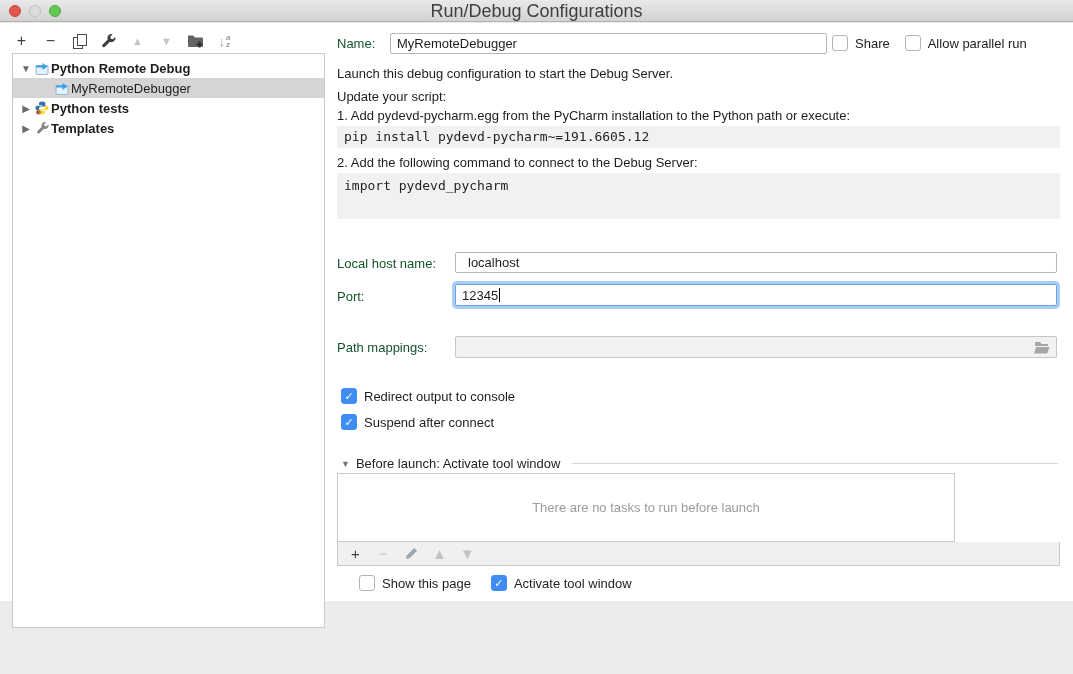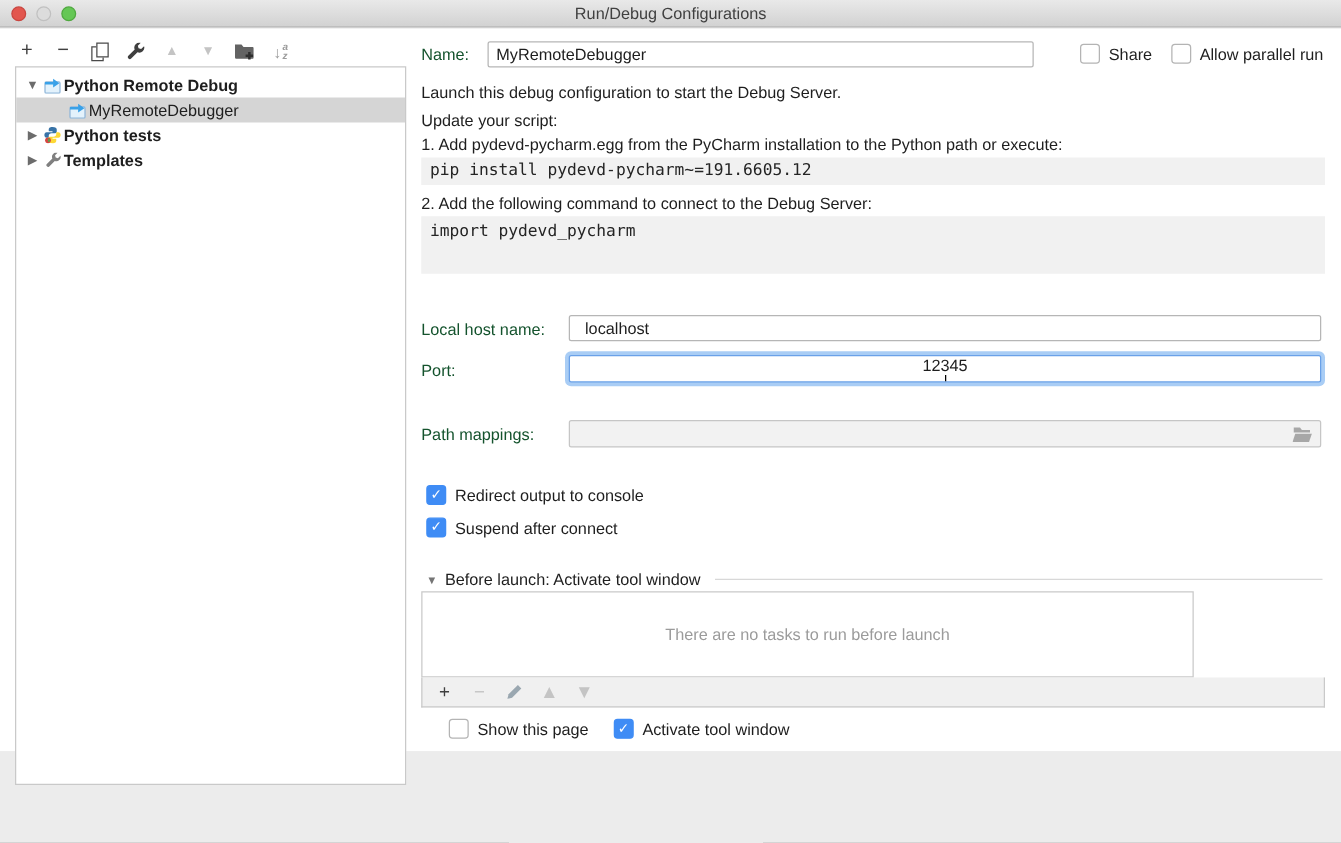--- a/index.html
+++ b/index.html
@@ -7,21 +7,21 @@
   .window { position:relative; width:1073px; height:674px; background:#ececec; overflow:hidden;
             font-size:13px; color:#1e1e1e; }
   
   .titlebar { position:absolute; left:0; top:0; width:100%; height:22px;
               background:linear-gradient(#e9e9e9,#d2d2d2); border-bottom:1px solid #b1b1b1; }
   .traffic { position:absolute; left:9px; top:5px; display:flex; gap:8px; }
   .light { width:12px; height:12px; border-radius:50%; }
   .light.red   { background:#e2564e; border:1px solid #c9453f; }
   .light.grey  { background:#dcdcdc; border:1px solid #c0c0c0; }
   .light.green { background:#65c755; border:1px solid #4fa83f; }
-  .win-title { text-align:center; line-height:22px; color:#404040; font-size:13px; }
+  .win-title { text-align:center; line-height:22px; color:#404040; font-size:18px; }
   
   .content-bg { position:absolute; left:0; top:23px; width:1073px; height:578px; background:#ffffff; }
   
   .side-toolbar { position:absolute; left:14px; top:31px; height:20px; display:flex; align-items:center; gap:14px; z-index:3; }
   .tb-btn { display:inline-flex; align-items:center; justify-content:center; min-width:15px; height:18px;
             font-size:16px; color:#3f3f3f; cursor:default; }
   .tb-btn.dis { color:#c4c4c4; }
   .tb-btn.small-tri { font-size:11px; }
   .copy-icon { position:relative; width:13px; height:14px; }
   .copy-icon::before { content:""; position:absolute; left:0; top:3px; width:8px; height:10px; border:1.5px solid #4a4a4a; background:#fff; }
@@ -37,21 +37,21 @@
   .tree-row .ic { width:18px; display:flex; justify-content:center; flex:none; }
   .tree-row.sel { background:#d5d5d5; font-weight:normal; }
   .ind0 { padding-left:6px; }
   .ind1 { padding-left:40px; }
   
   .abs { position:absolute; }
   .lbl { color:#14532d; }
   .txt-input { border:1px solid #b6b6b6; border-radius:2px; background:#fff; font-family:"Liberation Sans","DejaVu Sans",sans-serif;
                font-size:13px; padding:0 6px; color:#1e1e1e; outline:none; }
   .field { border:1px solid #b6b6b6; border-radius:2px; background:#fff; display:flex; align-items:center; padding:0 6px; }
-  .field.focused { border:1px solid #6aa1e8; box-shadow:0 0 0 3px #a9cdf5; border-radius:2px;flex-direction:column; }
+  .field.focused { border:1px solid #6aa1e8; box-shadow:0 0 0 3px #a9cdf5; border-radius:2px; }
   .field.disabled { background:#f2f2f2; border-color:#c6c6c6; }
   .caret { display:inline-block; width:1px; height:14px; background:#000; margin-left:1px; }
   .code { background:#f1f1f1; font-family:"DejaVu Sans Mono","Liberation Mono",monospace; font-size:13px; color:#242424;
           padding:2px 7px; }
   .code .cline { line-height:19px; white-space:pre; }
   
   .cb-row { display:flex; align-items:center; gap:7px; }
   .cb { width:16px; height:16px; border-radius:3px; background:#fff; border:1px solid #b4b4b4; flex:none;
         display:flex; align-items:center; justify-content:center; }
   .cb.on { background:#3f8cf5; border-color:#3f8cf5; }
@@ -165,21 +165,21 @@
         <svg width="13" height="13" viewBox="0 0 16 16">
             <path fill="#808080" d="M15.2 3.1a4.2 4.2 0 0 1-5.6 5.2l-5.4 5.4a1.7 1.7 0 0 1-2.4-2.4l5.4-5.4A4.2 4.2 0 0 1 12.4.3L9.9 2.8l.6 2.2 2.2.6 2.5-2.5z"></path>
           </svg>
       </span>
       <span>Templates</span>
     </div>
   </div>
 
   <div class="abs lbl" style="left:337px; top:36px;">Name:</div>
   <input class="abs txt-input" style="left: 390px; top: 33px; width: 437px; height: 21px;" value="MyRemoteDebugger">
-  <div class="abs cb-row" style="left:864px; top:35px;">
+  <div class="abs cb-row" style="left:832px; top:35px;">
     <span class="cb"></span>
     <span>Share</span>
     <span style="width:1px;"></span>
     <span class="cb"></span>
     <span>Allow parallel run</span>
   </div>
 
   <div class="abs" style="left:337px; top:66px;">Launch this debug configuration to start the Debug Server.</div>
   <div class="abs" style="left:337px; top:89px;">Update your script:</div>
   <div class="abs" style="left:337px; top:108px;">1. Add pydevd-pycharm.egg from the PyCharm installation to the Python path or execute:</div>

